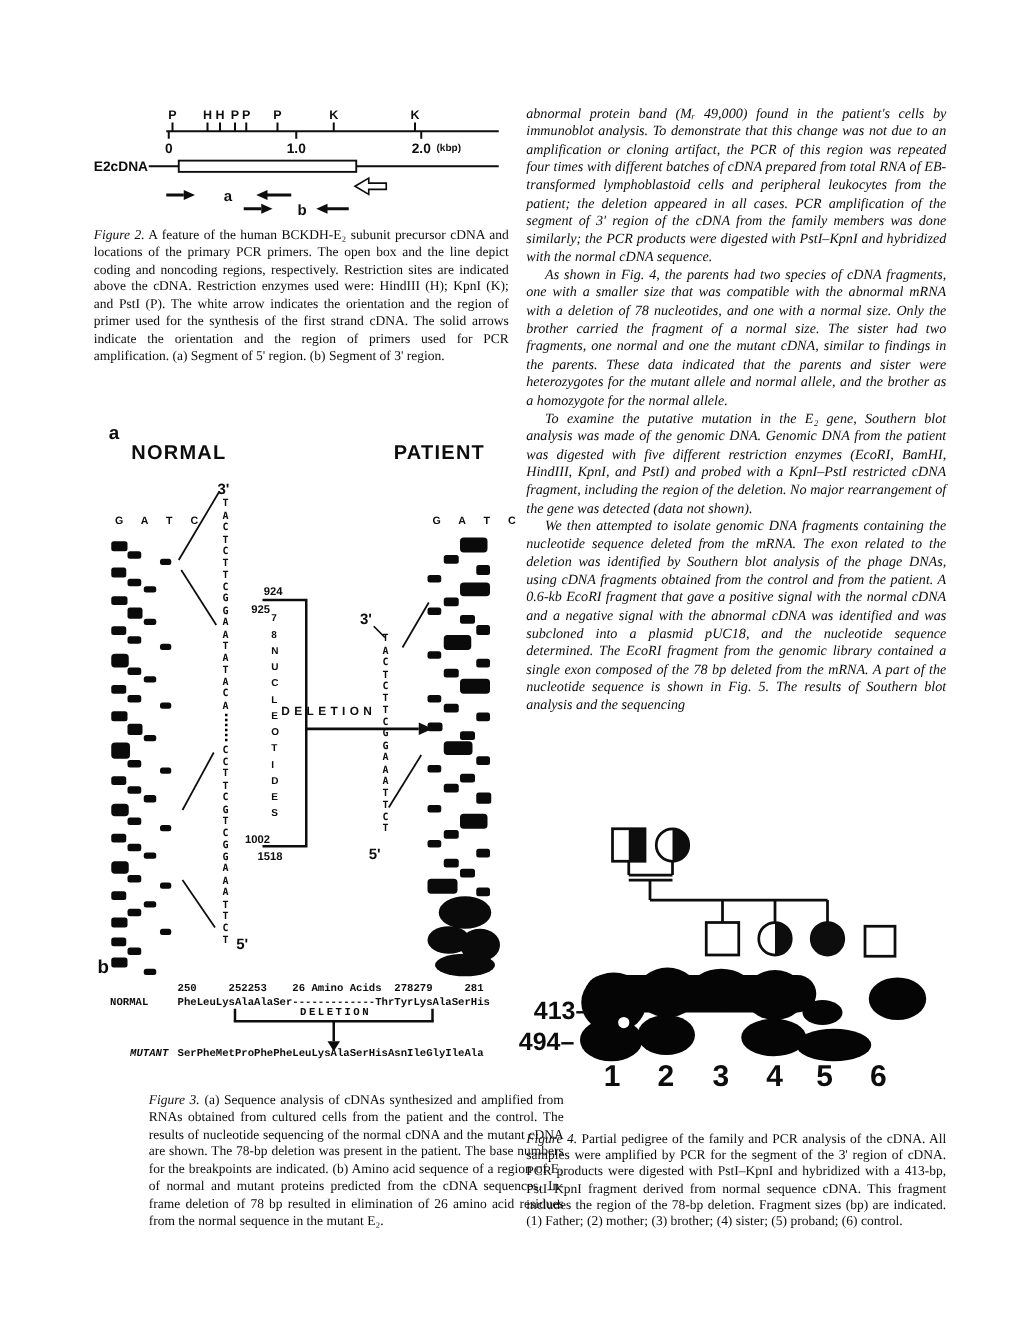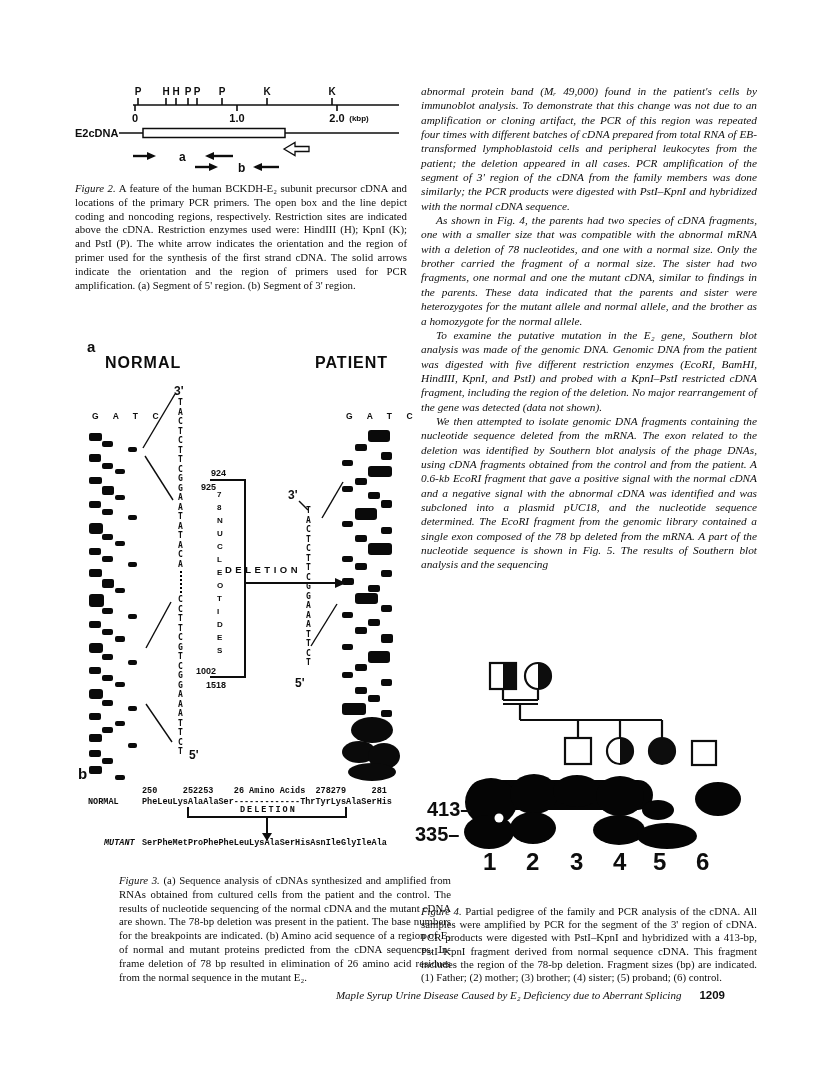--- a/index.html
+++ b/index.html
@@ -286,31 +286,28 @@
         <ellipse cx="162" cy="131" rx="24" ry="16"></ellipse>
         <ellipse cx="205" cy="136" rx="24" ry="20"></ellipse>
           <ellipse cx="204" cy="170" rx="26" ry="15"></ellipse>
         <ellipse cx="243" cy="150" rx="16" ry="10"></ellipse>
           <ellipse cx="252" cy="176" rx="30" ry="13"></ellipse>
         <ellipse cx="303" cy="139" rx="23" ry="17"></ellipse>
         <circle cx="84" cy="158" r="4.5" fill="#fff"></circle>
       </g>
     </svg>
     <div class="abs marker" style="left:0;top:138px;margin-left:12px;">413–</div>
-    <div class="abs marker" style="left:0;top:163px;">335–</div>
+    <div class="abs marker" style="left:0;top:163px;">494–</div>
     <div class="abs lanenum" style="left:68px;top:188px;">1</div>
     <div class="abs lanenum" style="left:111px;top:188px;">2</div>
     <div class="abs lanenum" style="left:155px;top:188px;">3</div>
     <div class="abs lanenum" style="left:198px;top:188px;">4</div>
     <div class="abs lanenum" style="left:238px;top:188px;">5</div>
     <div class="abs lanenum" style="left:281px;top:188px;">6</div>
   </div>
 
   <div class="abs caption" style="left:421px;top:905px;width:336px;line-height:13.2px;">
     <span class="cap-label">Figure 4.</span>
     <span>Partial pedigree of the family and PCR analysis of the cDNA. All samples were amplified by PCR for the segment of the 3' region of cDNA. PCR products were digested with PstI–KpnI and hybridized with a 413-bp, PstI–KpnI fragment derived from normal sequence cDNA. This fragment includes the region of the 78-bp deletion. Fragment sizes (bp) are indicated. (1) Father; (2) mother; (3) brother; (4) sister; (5) proband; (6) control.</span>
   </div>
 
-  <div class="abs footer" style="left:75px;top:989px;width:650px;">
-    <span>Maple Syrup Urine Disease Caused by E₂ Deficiency due to Aberrant Splicing</span><span class="pnum">1209</span>
-  </div>
 
 </div>
 
 </body></html>

